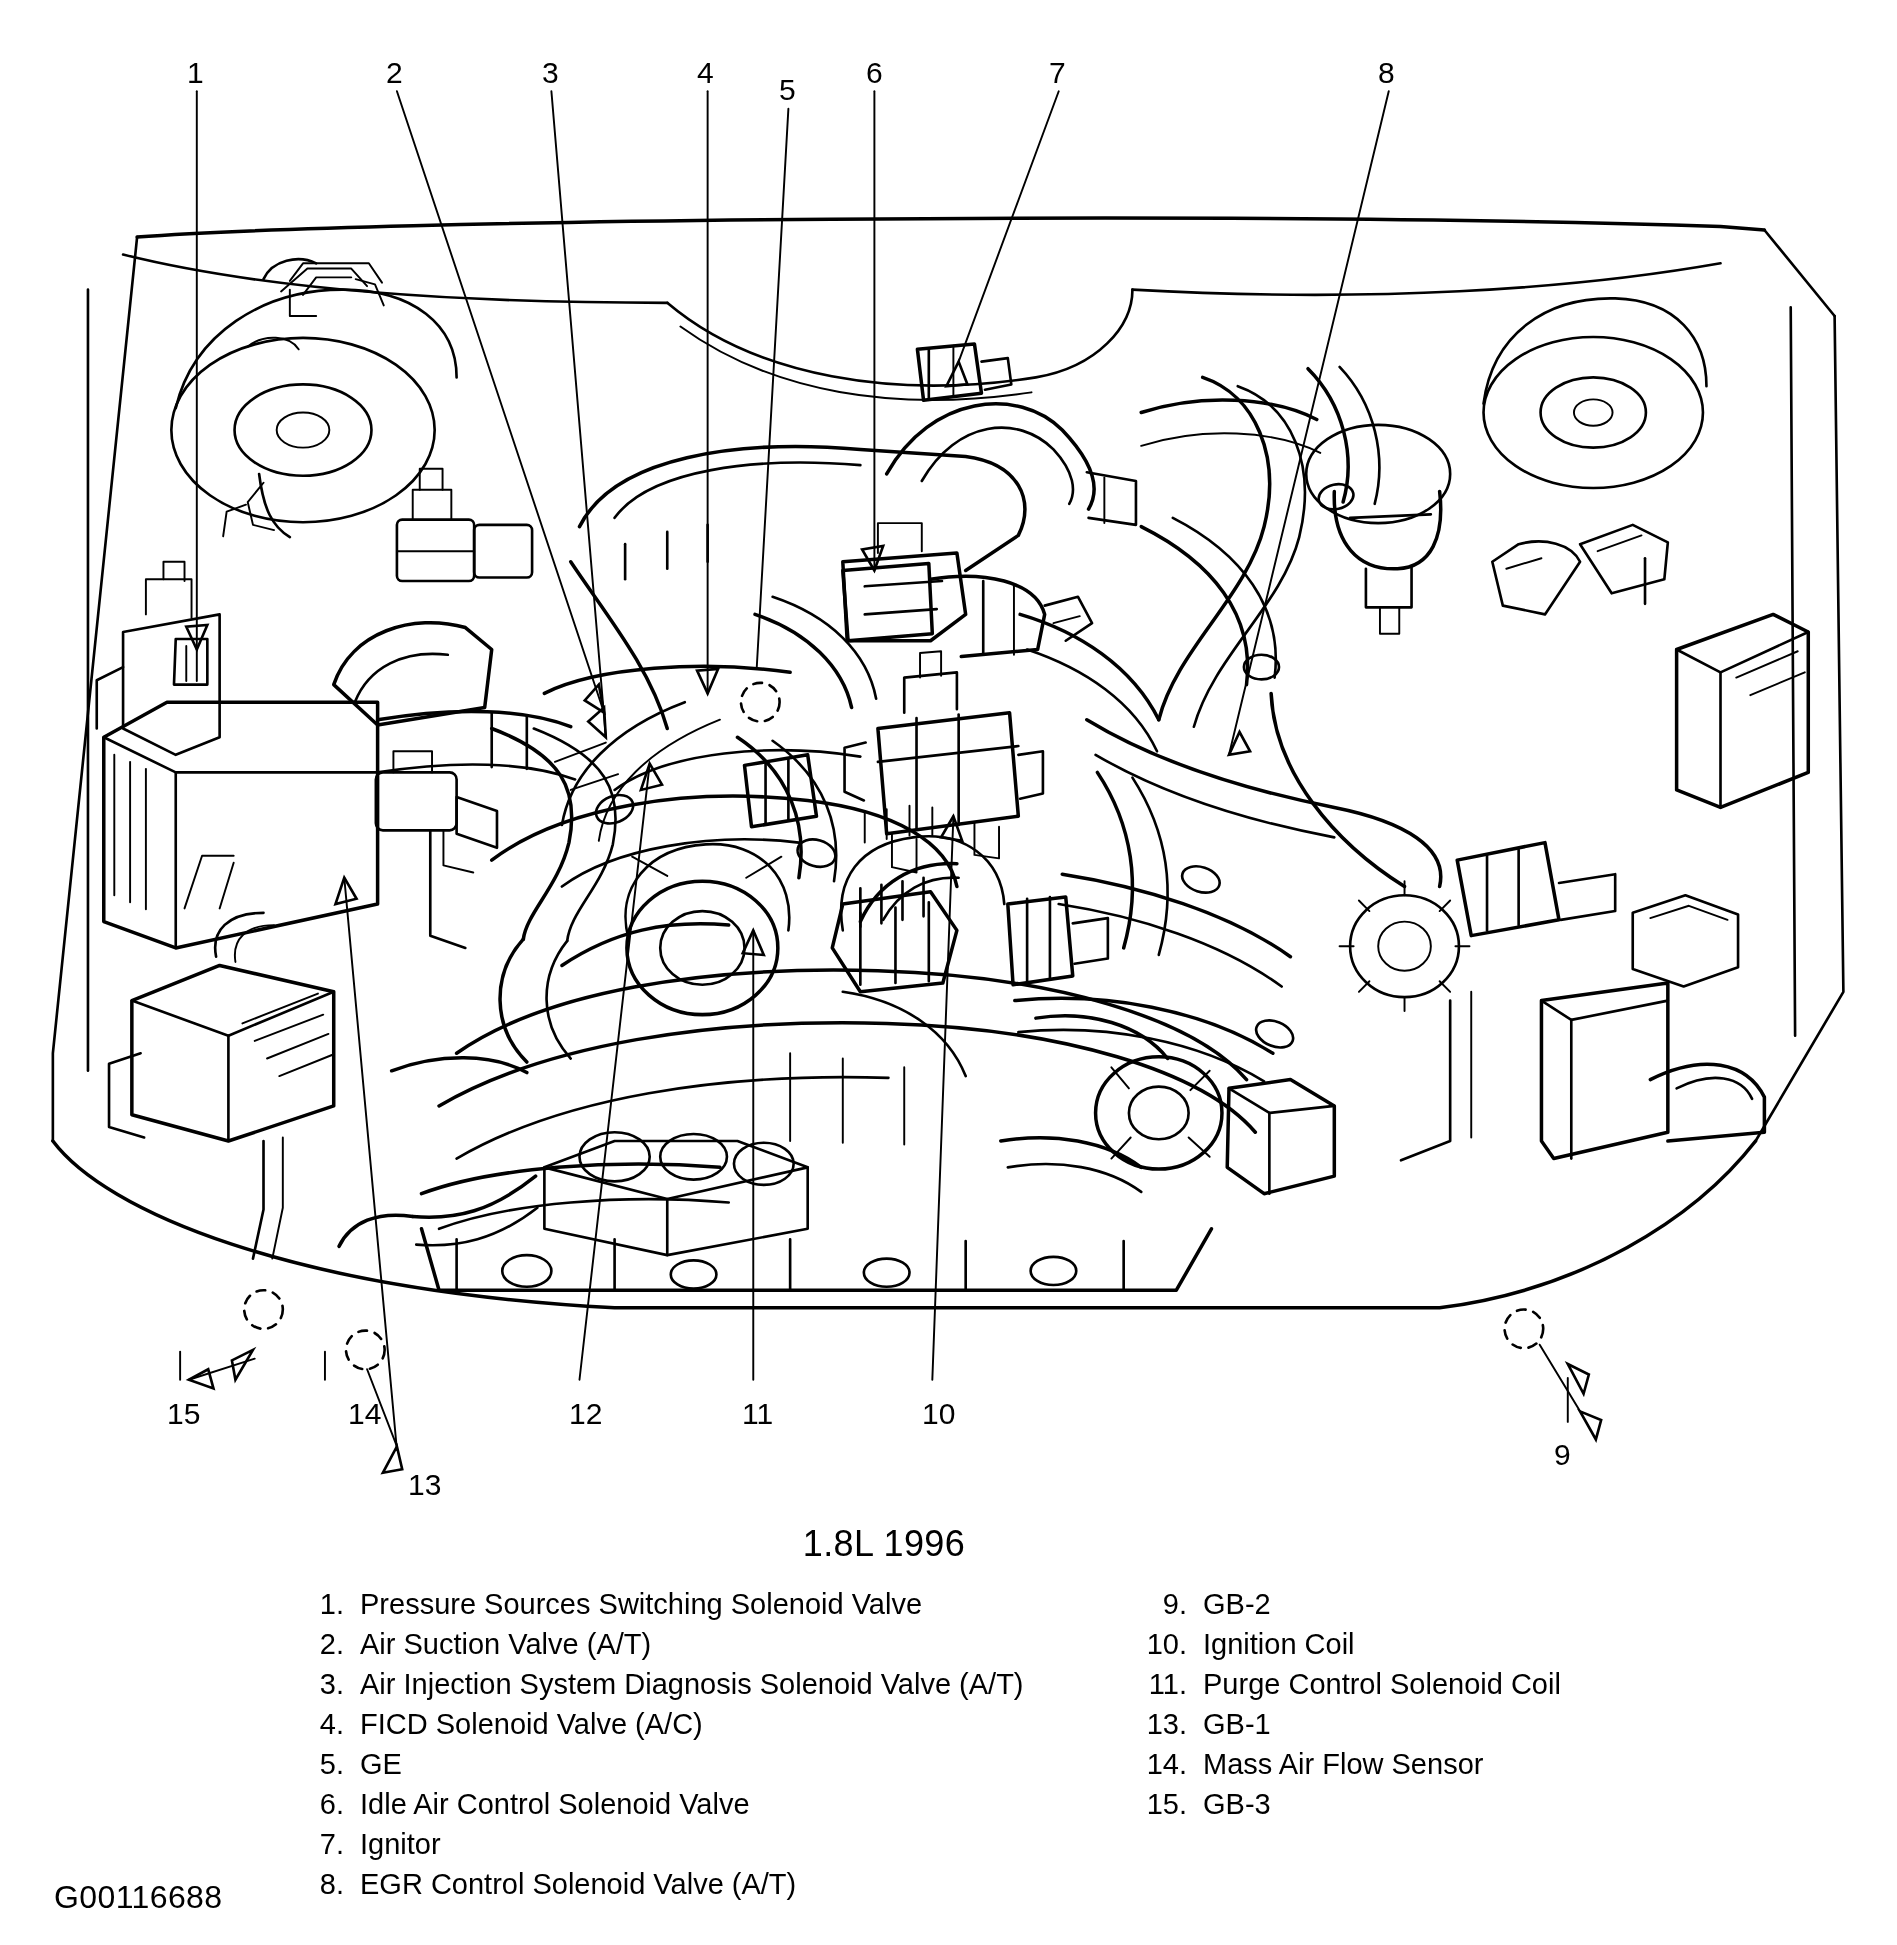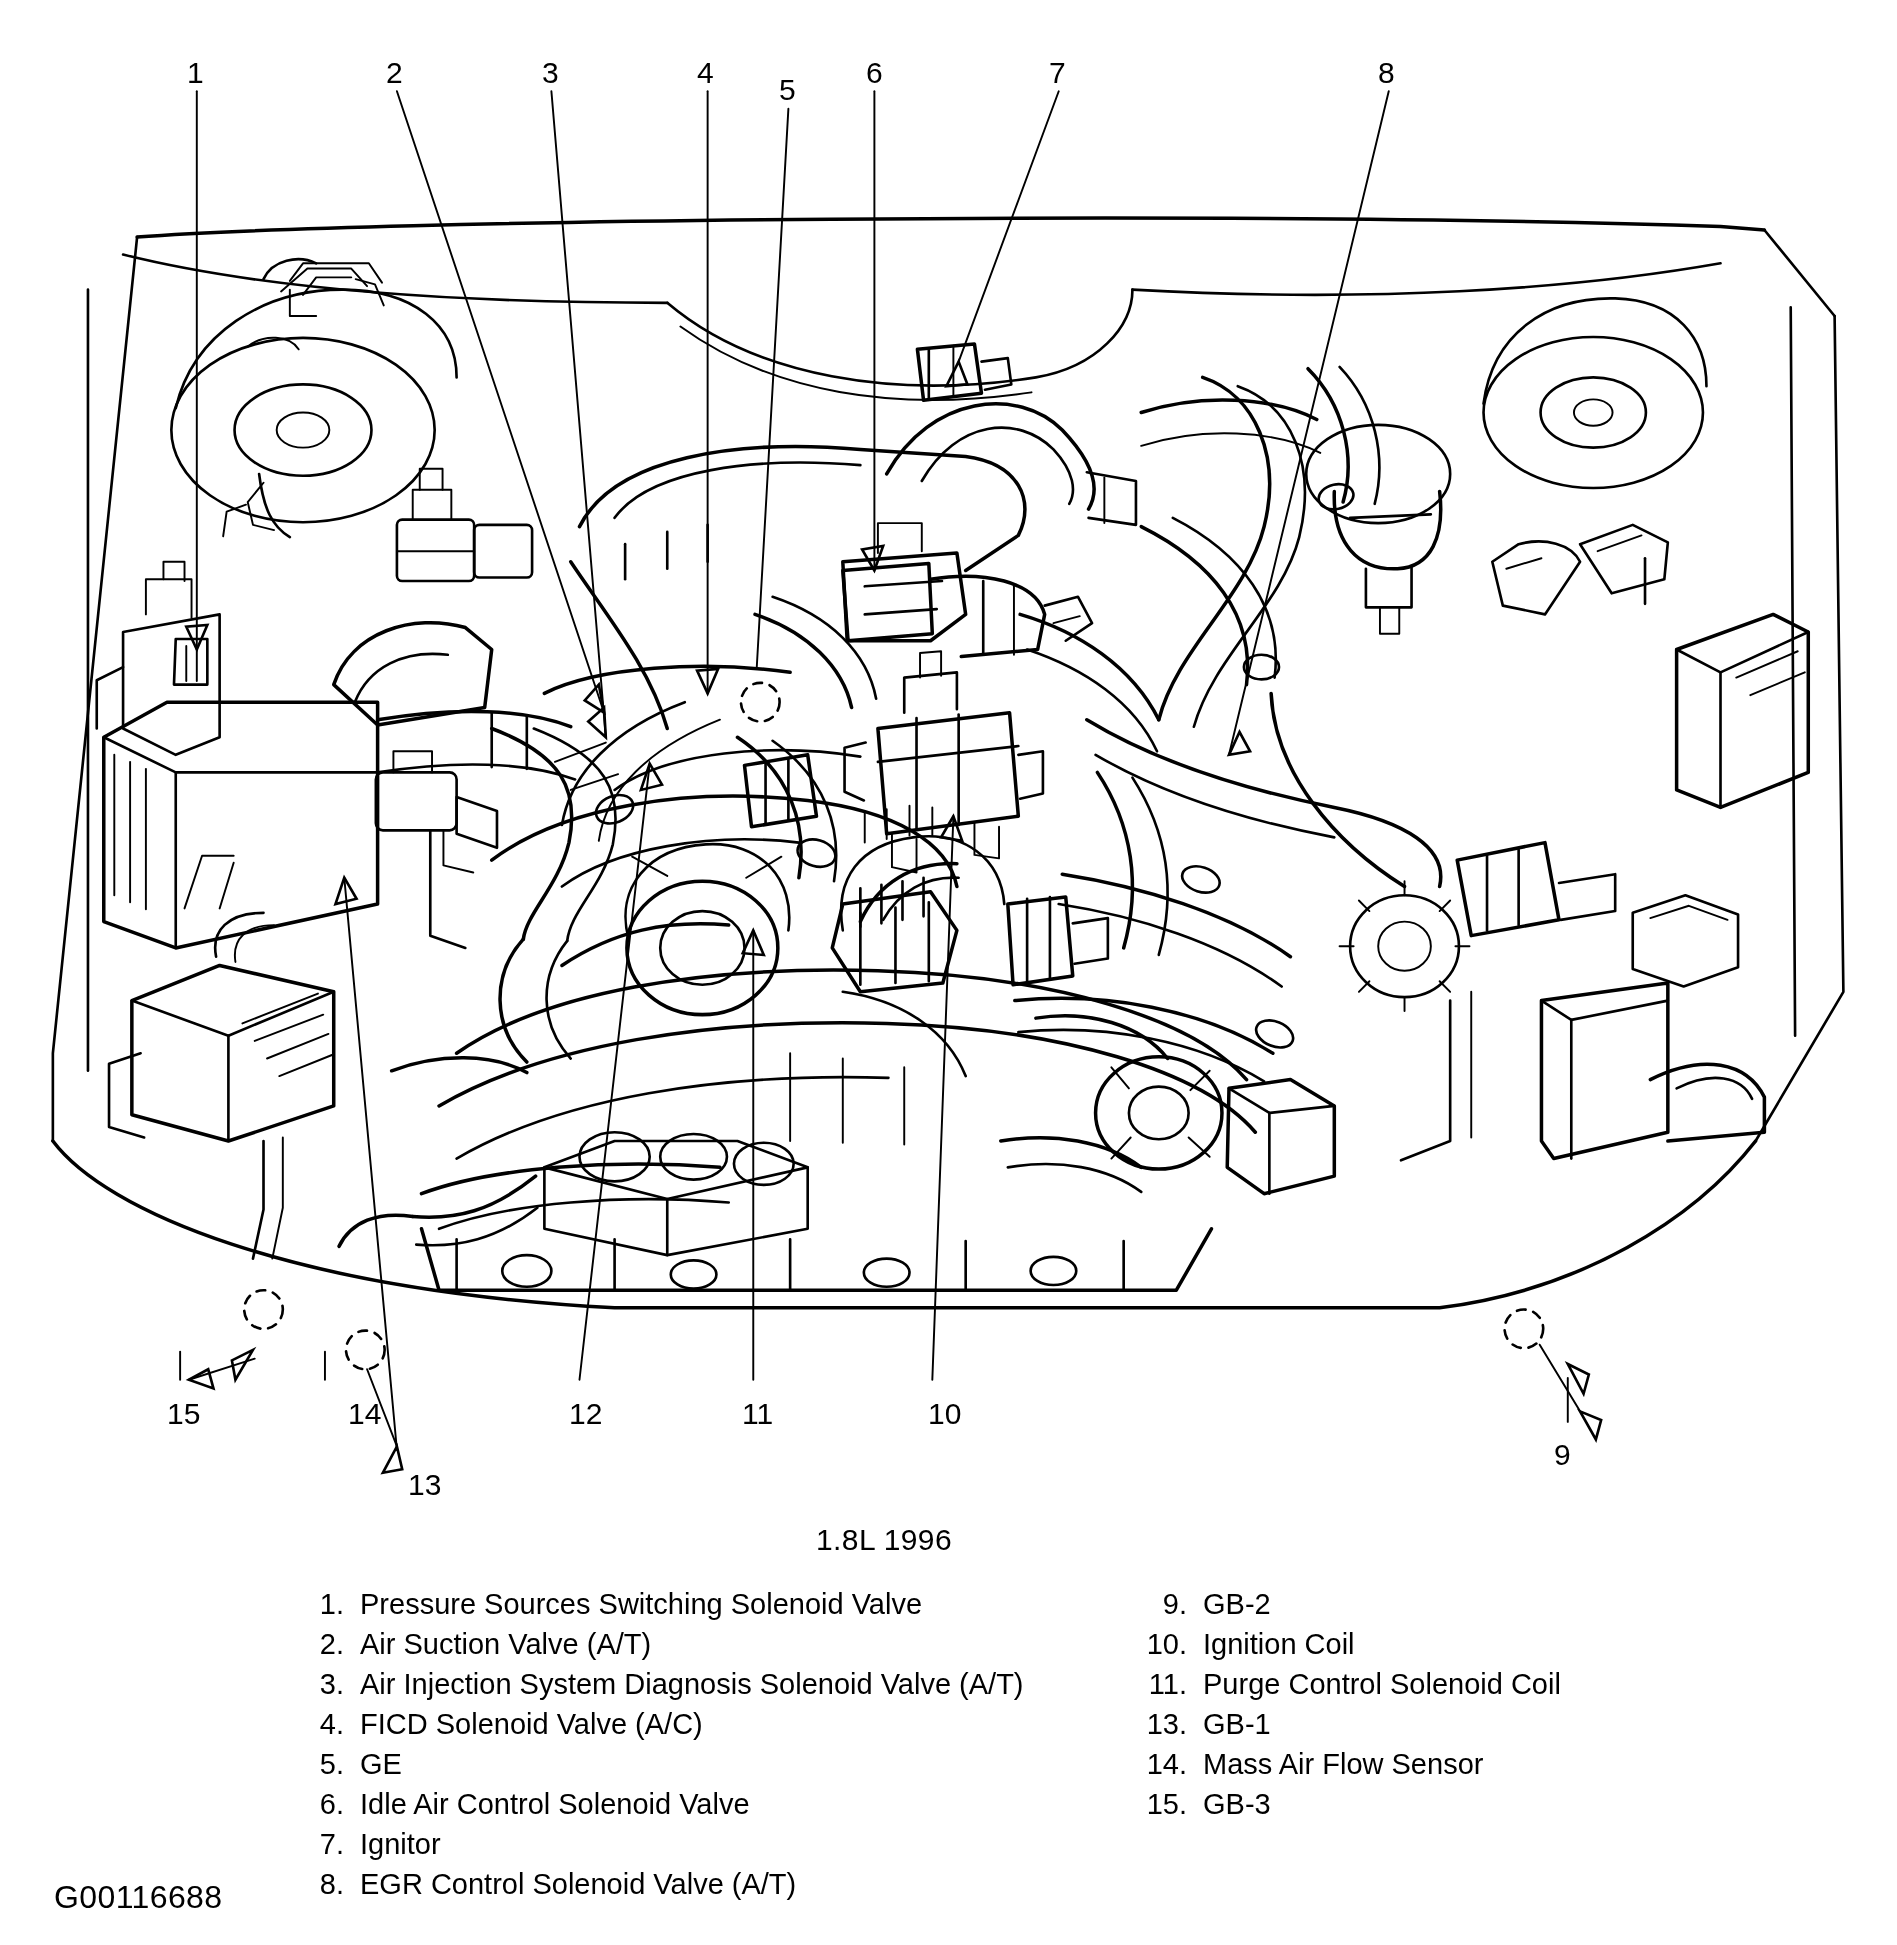--- a/index.html
+++ b/index.html
@@ -28,21 +28,21 @@
     color: #000;
     line-height: 1;
     white-space: nowrap;
   }
   #caption {
     position: absolute;
     left: 0;
     top: 1523px;
     width: 1768px;
     text-align: center;
-    font-size: 30px;
+    font-size: 36px;
     letter-spacing: 0.4px;
   }
   #legend {
     position: absolute;
     left: 290px;
     top: 1584px;
     width: 1404px;
     display: flex;
     gap: 53px;
   }
@@ -418,21 +418,21 @@
 
   <div class="callout-num" style="left:187px;  top:58px;">1</div>
   <div class="callout-num" style="left:386px;  top:58px;">2</div>
   <div class="callout-num" style="left:542px;  top:58px;">3</div>
   <div class="callout-num" style="left:697px;  top:58px;">4</div>
   <div class="callout-num" style="left:779px;  top:75px;">5</div>
   <div class="callout-num" style="left:866px;  top:58px;">6</div>
   <div class="callout-num" style="left:1049px; top:58px;">7</div>
   <div class="callout-num" style="left:1378px; top:58px;">8</div>
   <div class="callout-num" style="left:1554px; top:1440px;">9</div>
-  <div class="callout-num" style="left:922px; top:1399px;margin-left:6px;">10</div>
+  <div class="callout-num" style="left:922px; top:1399px;">10</div>
   <div class="callout-num" style="left:742px;  top:1399px;">11</div>
   <div class="callout-num" style="left:569px;  top:1399px;">12</div>
   <div class="callout-num" style="left:390px;  top:1470px;margin-left:18px;">13</div>
   <div class="callout-num" style="left:324px;  top:1399px;margin-left:24px;">14</div>
   <div class="callout-num" style="left:167px;  top:1399px;">15</div>
 </div>
 
 <div id="caption">1.8L 1996</div>
 
 <div id="legend">

